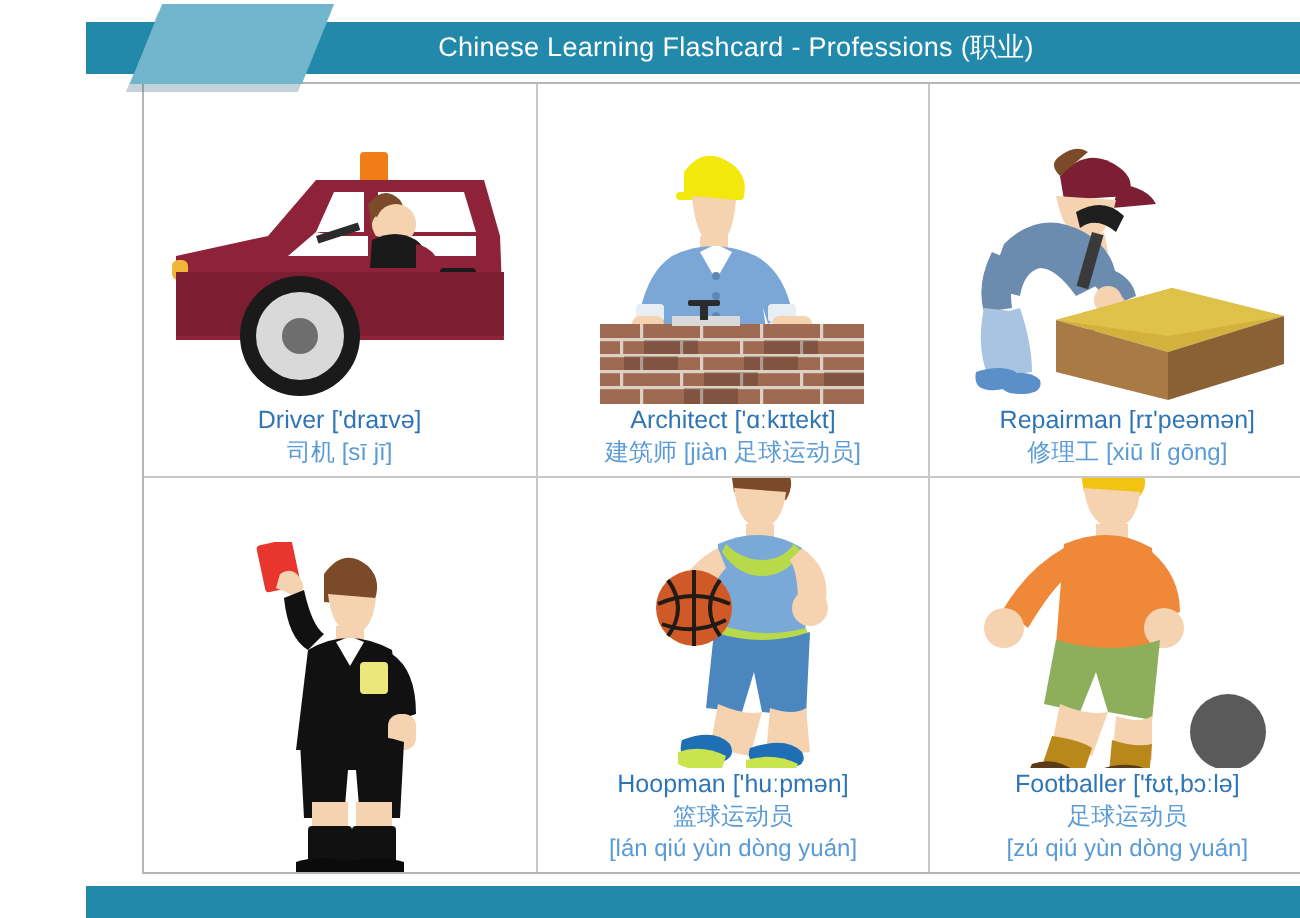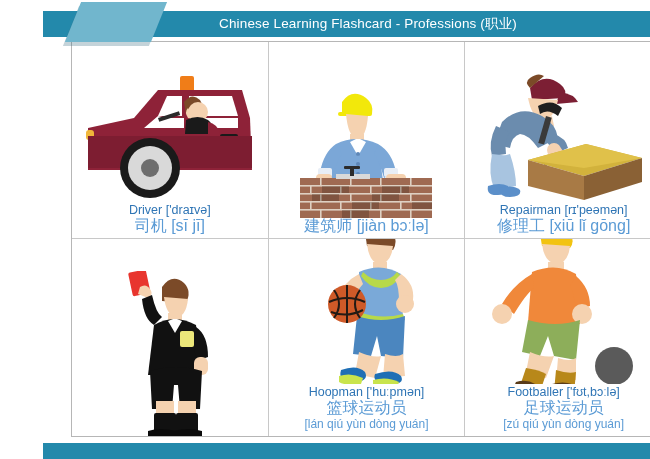--- a/index.html
+++ b/index.html
@@ -60,21 +60,21 @@
   }
   .art svg{position:absolute;left:50%;transform:translateX(-50%);bottom:0;}
 
   .caption{
     width:100%;text-align:center;padding-bottom:4px;
   }
   .cap-en{
     color:#2f75b5;font-size:12.5px;line-height:16px;white-space:nowrap;text-align:center;
   }
   .cap-cn{
-    color:#5b9bd5;font-size:16px;line-height:16px;white-space:nowrap;
+    color:#5b9bd5;font-size:12px;line-height:16px;white-space:nowrap;
   }
   .cap-py{
     color:#5b9bd5;font-size:12px;line-height:16px;white-space:nowrap;
   }
 
   
   .footer-bar{
     position:absolute;left:0;top:443px;width:650px;height:16px;
     background:#2389ab;
   }
@@ -183,21 +183,22 @@
               <rect x="116" y="116" width="20" height="7" fill="#3a2418"></rect>
               <rect x="46" y="124" width="27" height="8" fill="#3a2418"></rect>
             </g>
           </g>
           <path d="M40 88 l34 0 l0 5 l-34 0 z" fill="#d9d9d9"></path>
           <rect x="54" y="82" width="4" height="8" fill="#2b2b2b"></rect>
           <rect x="48" y="80" width="16" height="3" rx="1" fill="#2b2b2b"></rect>
         </svg>
       </div>
       <div class="caption">
-        <div class="cap-cn">建筑师 [jiàn bɔːlə]</div>
+        <div class="cap-en">Architect ['ɑːkɪtekt]</div>
+        <div class="cap-cn">建筑师 [jiàn 足球运动员]</div>
       </div>
     </div>
 
     <div class="cell col3 row1">
       <div class="art">
         <svg width="180" height="132" viewBox="0 0 180 132">
           <path d="M56 18 q14 -16 30 -4 q8 6 4 14 l-32 2 z" fill="#7c1f34"></path>
           <path d="M86 22 q14 2 18 10 l-22 2 z" fill="#7c1f34"></path>
           <path d="M56 18 q-6 -6 0 -10 q8 -6 14 -2 z" fill="#7b4a28"></path>
           <path d="M54 28 q4 20 14 22 q12 0 16 -20 z" fill="#f5d2b0"></path>

